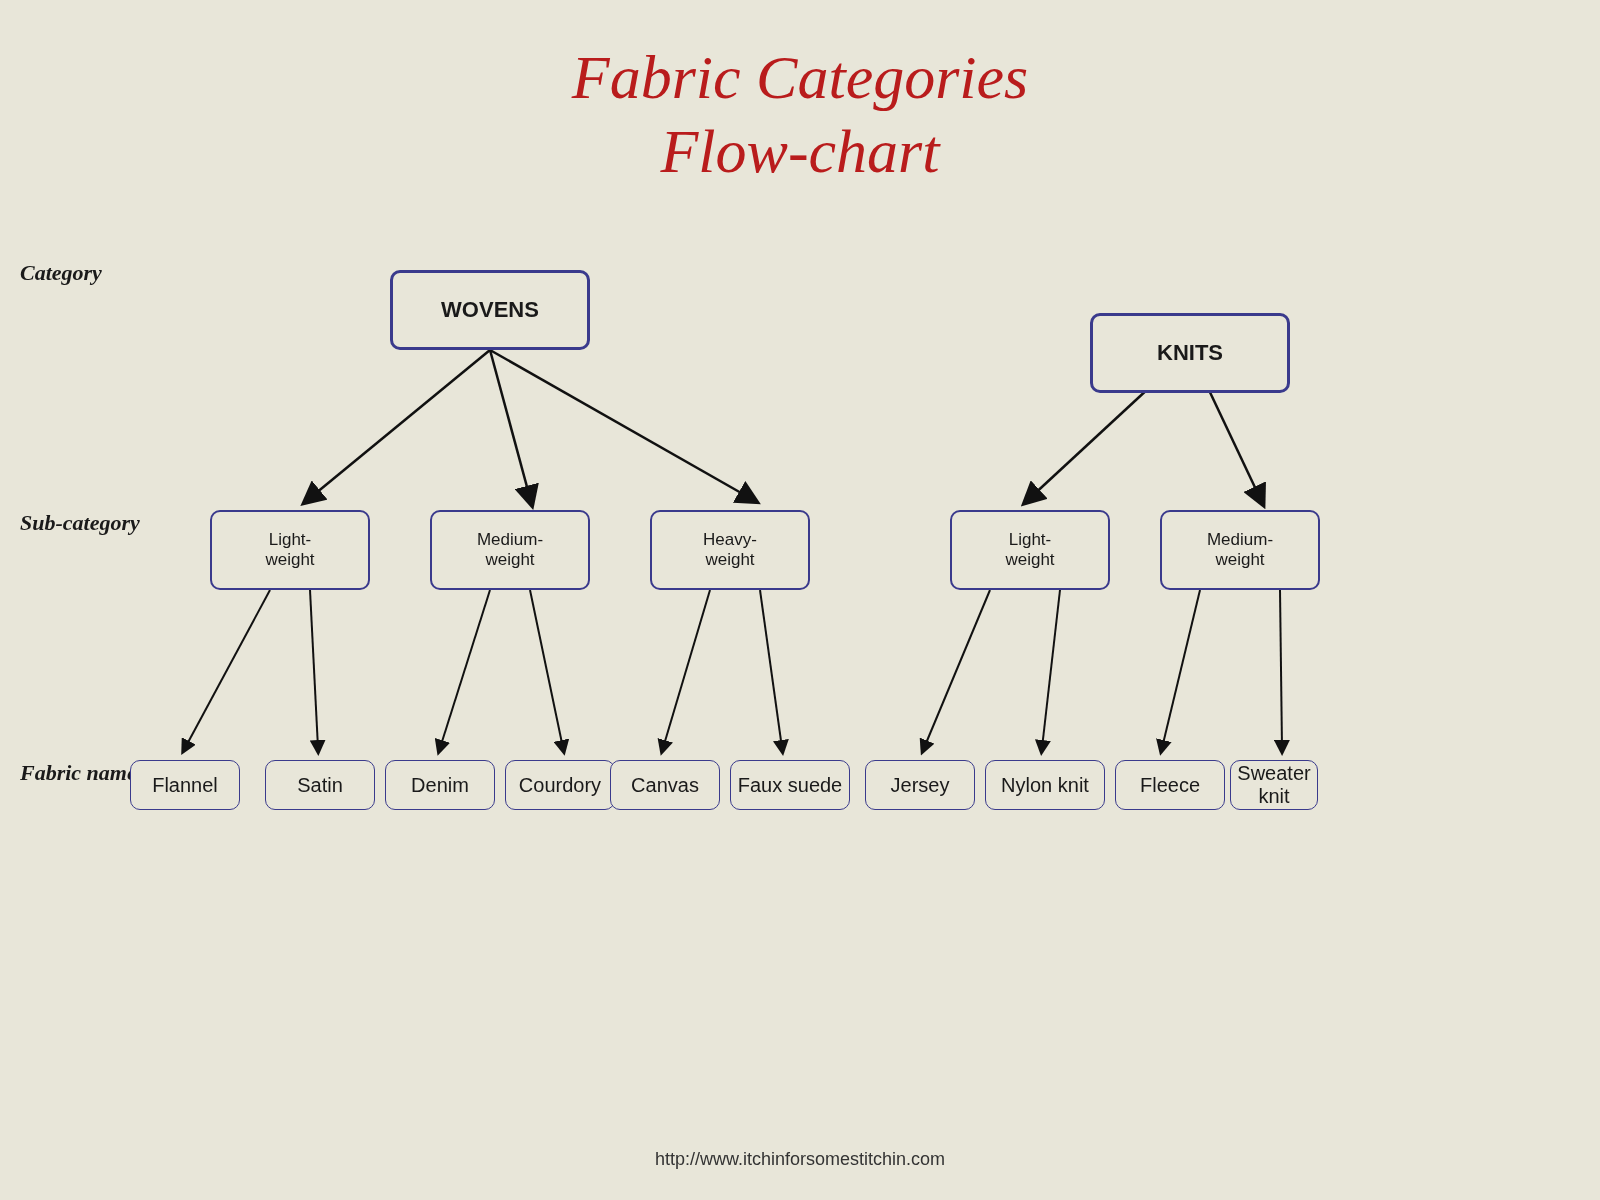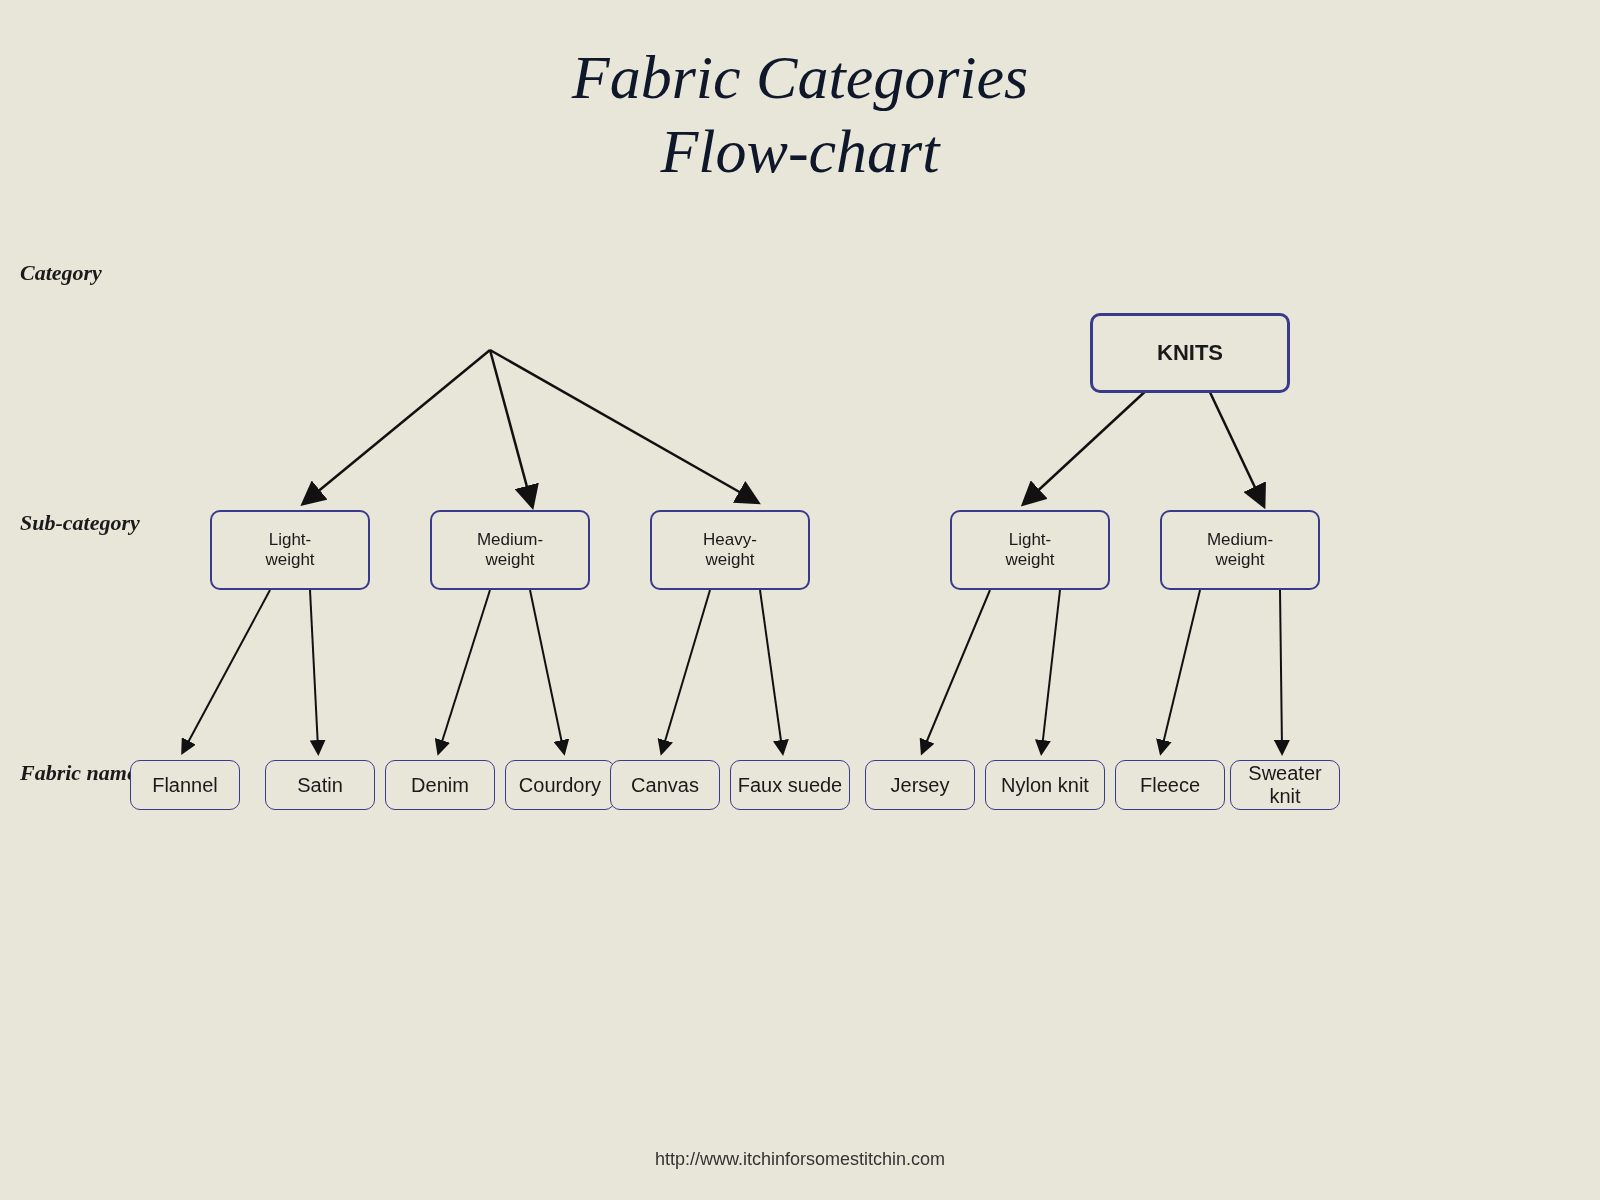--- a/index.html
+++ b/index.html
@@ -11,21 +11,21 @@
       height: 1200px;
       overflow: hidden;
       position: relative;
     }
 
     .page-title {
       text-align: center;
       font-family: 'Palatino Linotype', Palatino, 'Book Antiqua', serif;
       font-style: italic;
       font-size: 62px;
-      color: #0f172a;
+      color: #b91c1c;
       padding-top: 40px;
       line-height: 1.2;
     }
 
     .chart-area {
       position: absolute;
       top: 200px;
       left: 0;
       right: 0;
       bottom: 80px;
@@ -142,20 +142,23 @@
     <line x1="1190" y1="150" x2="1030" y2="298" stroke="#111" stroke-width="2.5" marker-end="url(#arrowhead)"></line>
     <line x1="1190" y1="150" x2="1260" y2="298" stroke="#111" stroke-width="2.5" marker-end="url(#arrowhead)"></line>
 
     <line x1="990" y1="390" x2="924" y2="548" stroke="#111" stroke-width="2" marker-end="url(#arrowhead2)"></line>
     <line x1="1060" y1="390" x2="1042" y2="548" stroke="#111" stroke-width="2" marker-end="url(#arrowhead2)"></line>
 
     <line x1="1200" y1="390" x2="1162" y2="548" stroke="#111" stroke-width="2" marker-end="url(#arrowhead2)"></line>
     <line x1="1280" y1="390" x2="1282" y2="548" stroke="#111" stroke-width="2" marker-end="url(#arrowhead2)"></line>
   </svg>
 
+  <div class="box box-category" style="left:390px; top:70px; width:200px; height:80px;">
+    <span>WOVENS</span>
+  </div>
 
   <div class="box box-subcategory" style="left:210px; top:310px;">
     <span>Light-<br>weight</span>
   </div>
   <div class="box box-subcategory" style="left:430px; top:310px;">
     <span>Medium-<br>weight</span>
   </div>
   <div class="box box-subcategory" style="left:650px; top:310px;">
     <span>Heavy-<br>weight</span>
   </div>
@@ -192,19 +195,19 @@
 
   <div class="box box-fabric" style="left:865px; top:560px;">
     <span>Jersey</span>
   </div>
   <div class="box box-fabric" style="left:985px; top:560px; width:120px;">
     <span>Nylon knit</span>
   </div>
   <div class="box box-fabric" style="left:1115px; top:560px;">
     <span>Fleece</span>
   </div>
-  <div class="box box-fabric" style="left:1230px; top:560px; width:110px;text-align:center;">
+  <div class="box box-fabric" style="left:1230px; top:560px; width:88px;text-align:center;">
     <span>Sweater<br>knit</span>
   </div>
 
 </div>
 
 <div class="footer">http://www.itchinforsomestitchin.com</div>
 
 </body></html>

